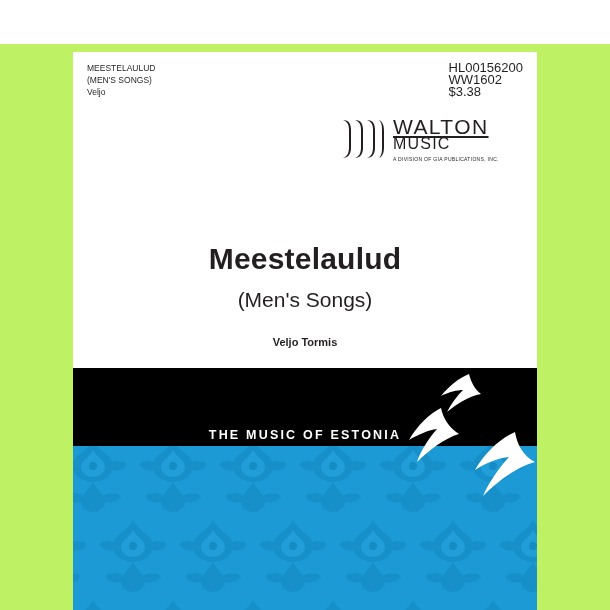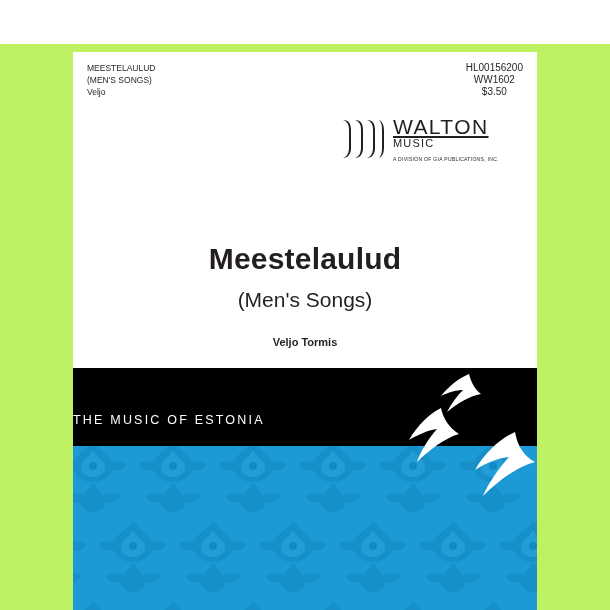--- a/index.html
+++ b/index.html
@@ -54,22 +54,22 @@
     right: 0;
     top: 10px;
     text-align: center;
     font-size: 8.5px;
     color: #231f20;
   }
   .hdr-right {
     position: absolute;
     right: 14px;
     top: 10px;
-    text-align: center;
-    font-size: 10px;
+    text-align: left;
+    font-size: 13px;
     line-height: 12px;
     color: #231f20;
   }
 
   
   .logo {
     position: absolute;
     right: 14px;
     top: 64px;
     width: 190px;
@@ -90,21 +90,21 @@
     color: #231f20;
   }
   .logo-word1 {
     font-size: 21px;
     letter-spacing: 1.4px;
     font-weight: normal;
     line-height: 18px;
     text-decoration: underline;
   }
   .logo-word2 {
-    font-size: 11px;
+    font-size: 16px;
     letter-spacing: 1.2px;
     line-height: 15px;
   }
   .logo-sub {
     position: absolute;
     left: 60px;
     top: 40px;
     font-size: 5px;
     letter-spacing: .3px;
     color: #231f20;
@@ -143,24 +143,24 @@
     left: 0;
     top: 316px;
     width: 464px;
     height: 78px;
     background: #000000;
   }
   .band-text {
     position: absolute;
     left: 0;
     right: 0;
-    bottom: 19px;
-    text-align: left;
+    bottom: 4px;
+    text-align: center;
     font-size: 12.5px;
-    font-weight: normal;
+    font-weight: bold;
     letter-spacing: 2.2px;
     color: #ffffff;
     white-space: nowrap;
   }
 
   
   .blue-panel {
     position: absolute;
     left: 0;
     top: 394px;
@@ -196,21 +196,21 @@
 
     <div class="header">
       <div class="hdr-left">
         <div>MEESTELAULUD</div>
         <div>(MEN'S SONGS)</div>
         <div>Veljo</div>
       </div>
       <div class="hdr-right">
         <div>HL00156200</div>
         <div>WW1602</div>
-        <div>$3.50</div>
+        <div>$3.38</div>
       </div>
     </div>
 
     <div class="logo">
       <div class="logo-mark">
         <svg width="46" height="42" viewBox="0 0 46 42" xmlns="http://www.w3.org/2000/svg">
           <g fill="#231f20">
             <path d="M4 2 C10 2 12 6 12 12 L12 30 C12 36 9 40 4 40 C9 38 10 34 10 29 L10 12 C10 7 9 4 4 2 Z"></path>
             <path d="M16 2 C22 2 24 6 24 12 L24 30 C24 36 21 40 16 40 C21 38 22 34 22 29 L22 12 C22 7 21 4 16 2 Z"></path>
             <path d="M28 2 C34 2 36 6 36 12 L36 30 C36 36 33 40 28 40 C33 38 34 34 34 29 L34 12 C34 7 33 4 28 2 Z"></path>

